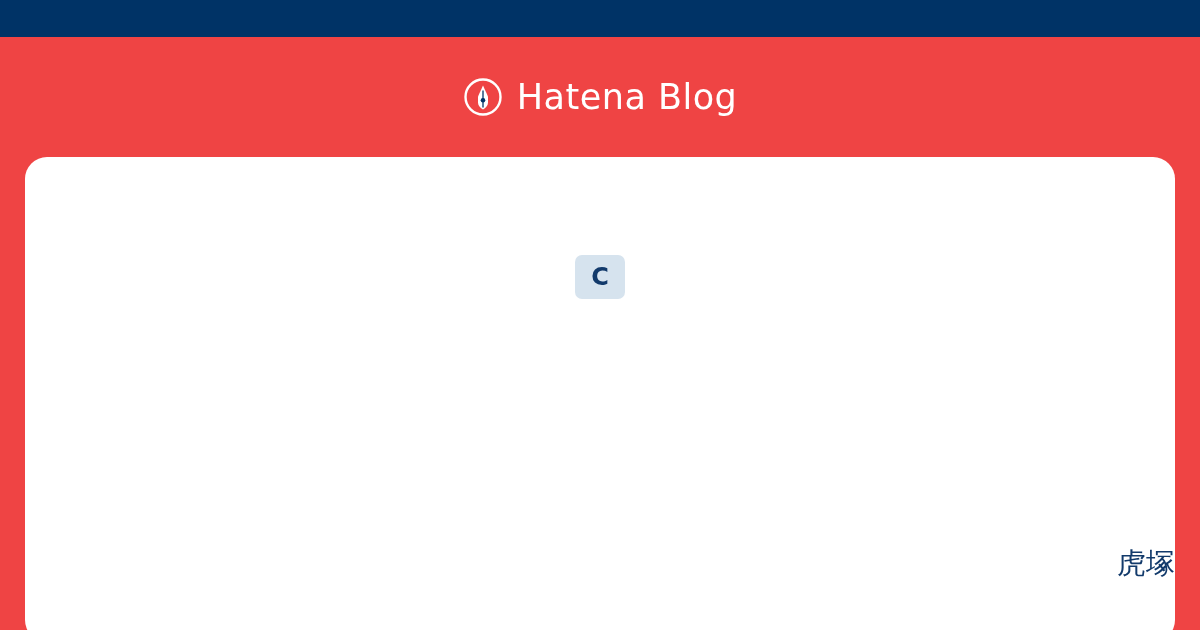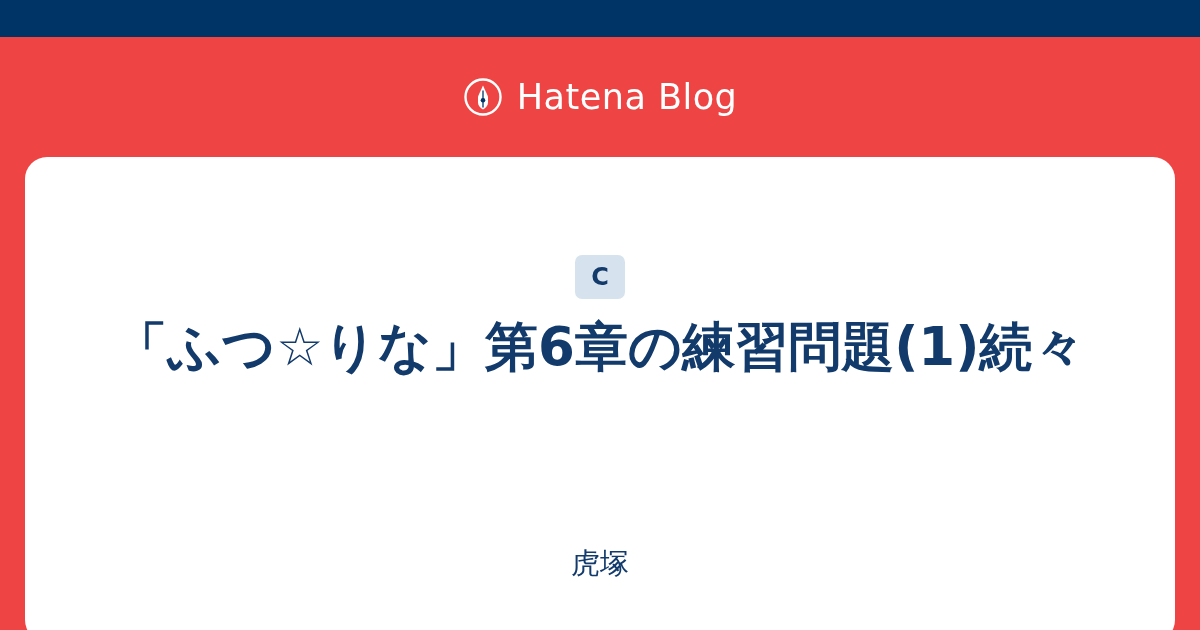--- a/index.html
+++ b/index.html
@@ -110,21 +110,21 @@
     word-break: break-word;
     font-family: "DejaVu Sans", "Liberation Sans", sans-serif;
   }
 
   
   .blog-name {
     position: absolute;
     left: 0;
     right: 0;
     top: 392px;
-    text-align: center;
+    text-align: right;
     color: #123a6b;
     font-size: 29px;
     font-weight: normal;
     line-height: 1;
     font-family: "DejaVu Sans", "Liberation Sans", sans-serif;
   }
 </style>
 </head>
 <body>
 
@@ -141,18 +141,17 @@
     </span>
     <span class="brand-name">Hatena Blog</span>
   </div>
 
   <div class="entry-card">
 
     <div class="category-row">
       <span class="category-tag">C</span>
     </div>
 
-    <h1 class="entry-title">「ふつ☆りな」第6章の練習問題(1)続々</h1>
 
     <div class="blog-name">虎塚</div>
   </div>
 
 </div>
 
 </body></html>

